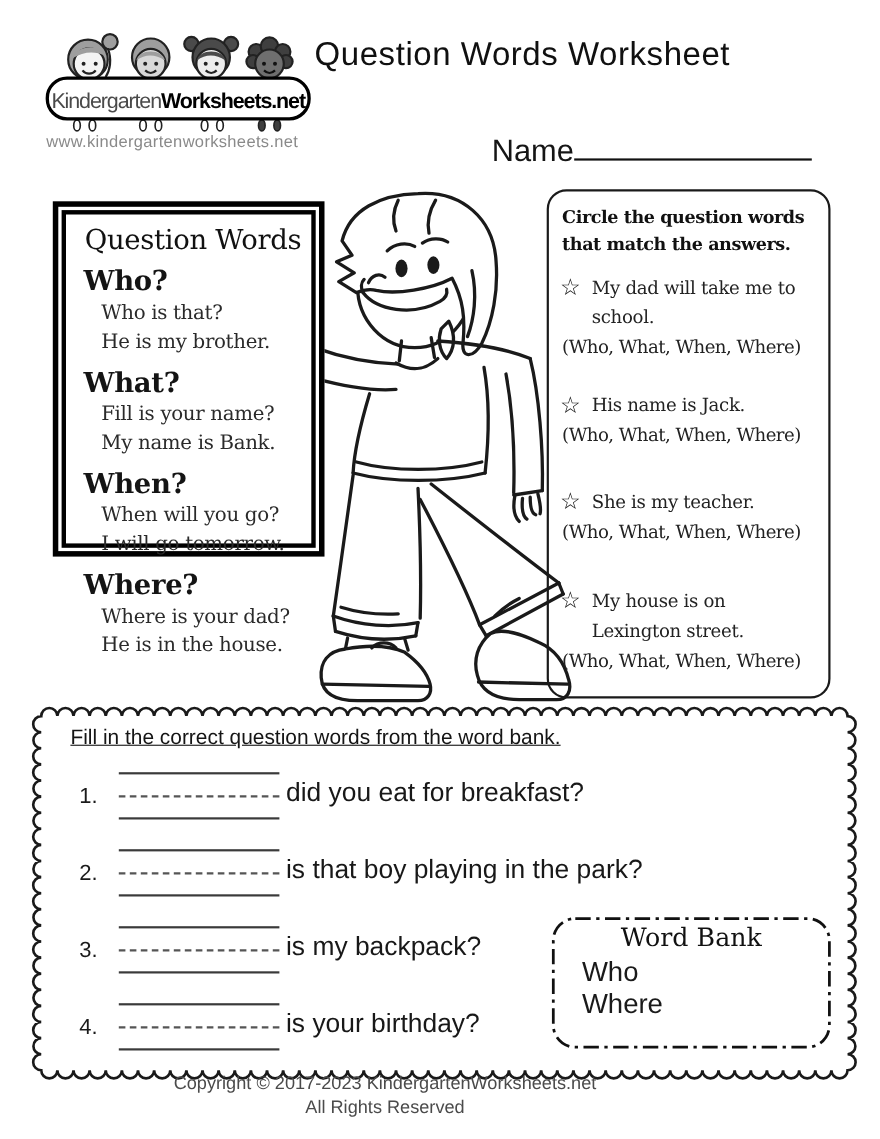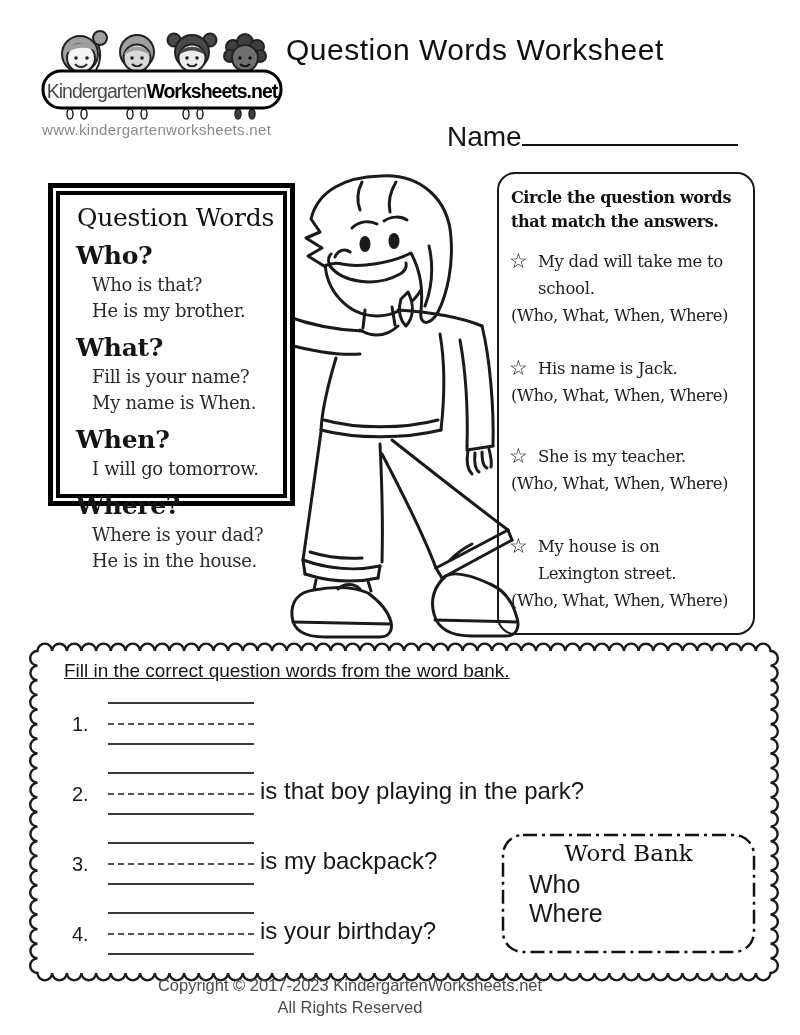--- a/index.html
+++ b/index.html
@@ -181,24 +181,25 @@
     <div id="qw-title">Question Words</div>
 
     <div>
       <div class="qw-word">Who?</div>
       <div class="qw-line">Who is that?</div>
       <div class="qw-line">He is my brother.</div>
     </div>
     <div>
       <div class="qw-word">What?</div>
       <div class="qw-line">Fill is your name?</div>
-      <div class="qw-line">My name is When.</div>
+      <div class="qw-line">My name is Bank.</div>
     </div>
     <div>
       <div class="qw-word">When?</div>
+      <div class="qw-line">When will you go?</div>
       <div class="qw-line">I will go tomorrow.</div>
     </div>
     <div>
       <div class="qw-word">Where?</div>
       <div class="qw-line">Where is your dad?</div>
       <div class="qw-line">He is in the house.</div>
     </div>
   </div>
 </div>
 
@@ -239,20 +240,21 @@
 
 <div class="abs" id="fill-instr">Fill in the correct question words from the word bank.</div>
 
 <div class="f-item" style="top:700px">
   <span class="num">1.</span>
   <div class="wl">
     <div class="lw"></div>
     <div class="ld"></div>
     <div class="lw lw2"></div>
   </div>
+  <span class="q">did you eat for breakfast?</span>
 </div>
 <div class="f-item" style="top:770px">
   <span class="num">2.</span>
   <div class="wl">
     <div class="lw"></div>
     <div class="ld"></div>
     <div class="lw lw2"></div>
   </div>
   <span class="q">is that boy playing in the park?</span>
 </div>

